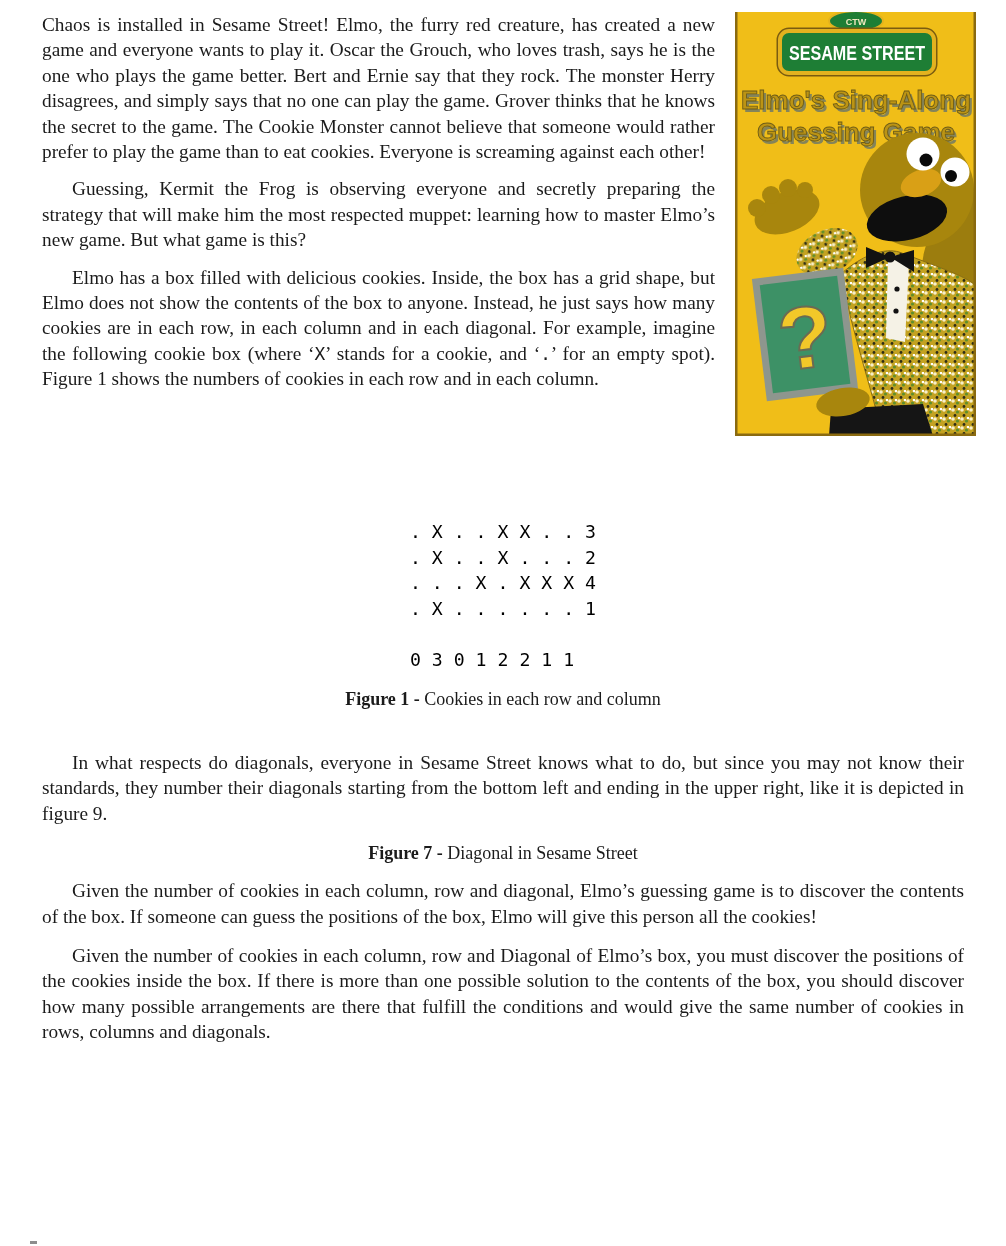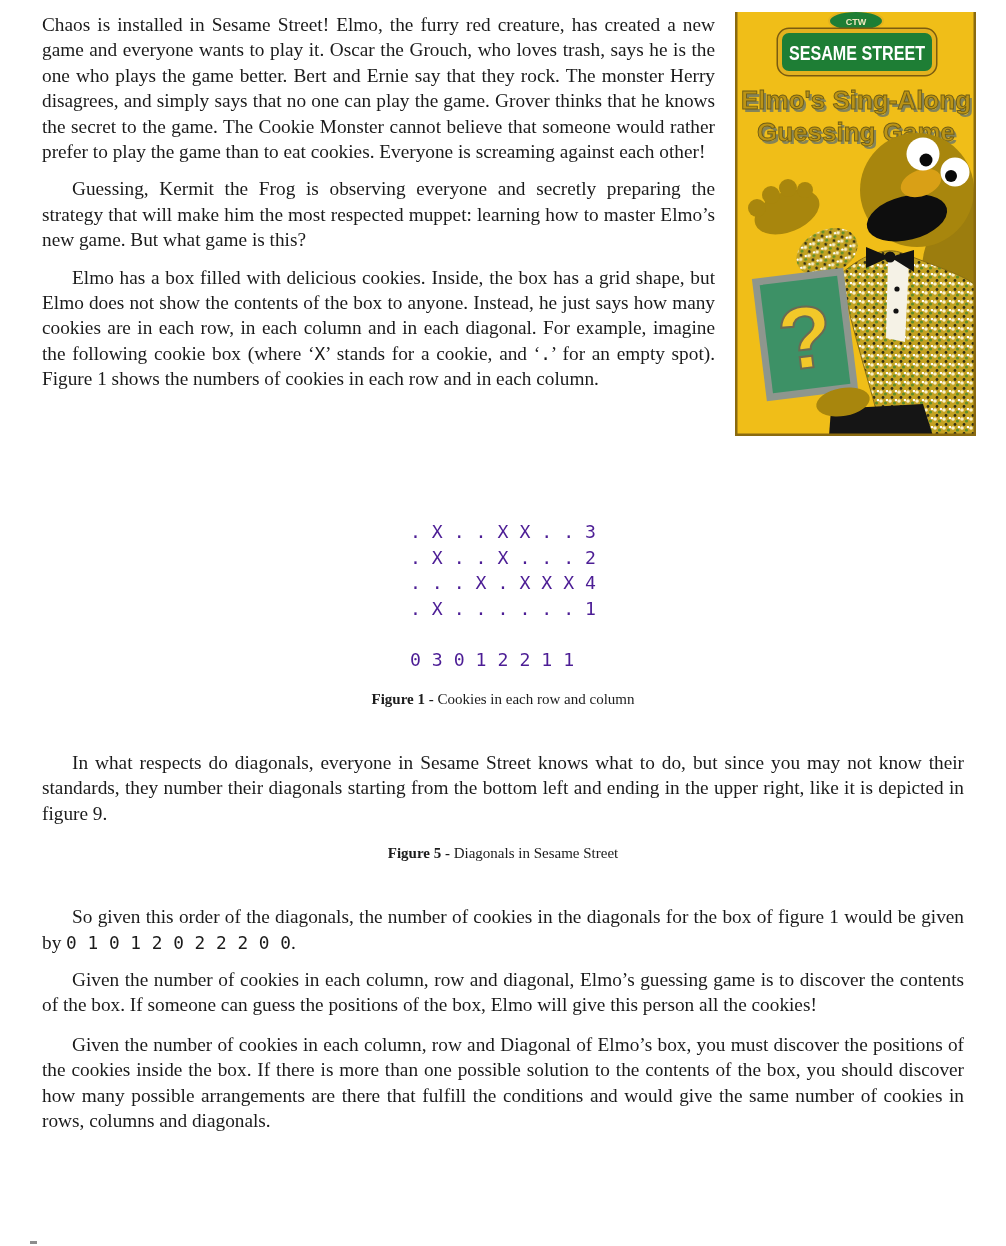--- a/index.html
+++ b/index.html
@@ -29,26 +29,26 @@
     margin: 0 0 28px 20px;
   }
   pre.fig {
     clear: both;
     display: table;
     margin: 26px auto 0 auto;
     font-family: "DejaVu Sans Mono", monospace;
     font-size: 18.2px;
     line-height: 25.5px;
     text-align: left;
-    color: #4c1d95;
+    color: #000000;
   }
   .caption {
     margin-top: 15px;
     text-align: center;
-    font-size: 15px;
+    font-size: 18px;
     line-height: 25px;
   }
   .caption .b { font-weight: bold; }
   .bottom-speck {
     position: absolute;
     left: 30px; top: 1241px;
     width: 7px; height: 3px;
     background: #8d8d8d;
   }
 </style>
@@ -138,22 +138,21 @@
   <pre class="fig">. X . . X X . . 3
 . X . . X . . . 2
 . . . X . X X X 4
 . X . . . . . . 1
 
 0 3 0 1 2 2 1 1</pre>
   <div class="caption"><span class="b">Figure 1 -</span><span> Cookies in each row and column</span></div>
 
   <p class="sec">In what respects do diagonals, everyone in Sesame Street knows what to do, but since you may not know their standards, they number their diagonals starting from the bottom left and ending in the upper right, like it is depicted in figure 9.</p>
 
-  <div class="caption"><span class="b">Figure 5 -</span><span> Diagonals in Sesame Street</span></div>
+  <div class="caption"><span class="b">Figure 7 -</span><span> Diagonal in Sesame Street</span></div>
 
-  <p class="sec"><span>So given this order of the diagonals, the number of cookies in the diagonals for the box of figure 1 would be given by </span><span class="tt">0 1 0 1 2 0 2 2 2 0 0</span><span>.</span></p>
 
   <p>Given the number of cookies in each column, row and diagonal, Elmo’s guessing game is to discover the contents of the box. If someone can guess the positions of the box, Elmo will give this person all the cookies!</p>
   <p class="small-gap">Given the number of cookies in each column, row and Diagonal of Elmo’s box, you must discover the positions of the cookies inside the box. If there is more than one possible solution to the contents of the box, you should discover how many possible arrangements are there that fulfill the conditions and would give the same number of cookies in rows, columns and diagonals.</p>
 
 </div>
 
 <div class="bottom-speck"></div>
 
 </body></html>

